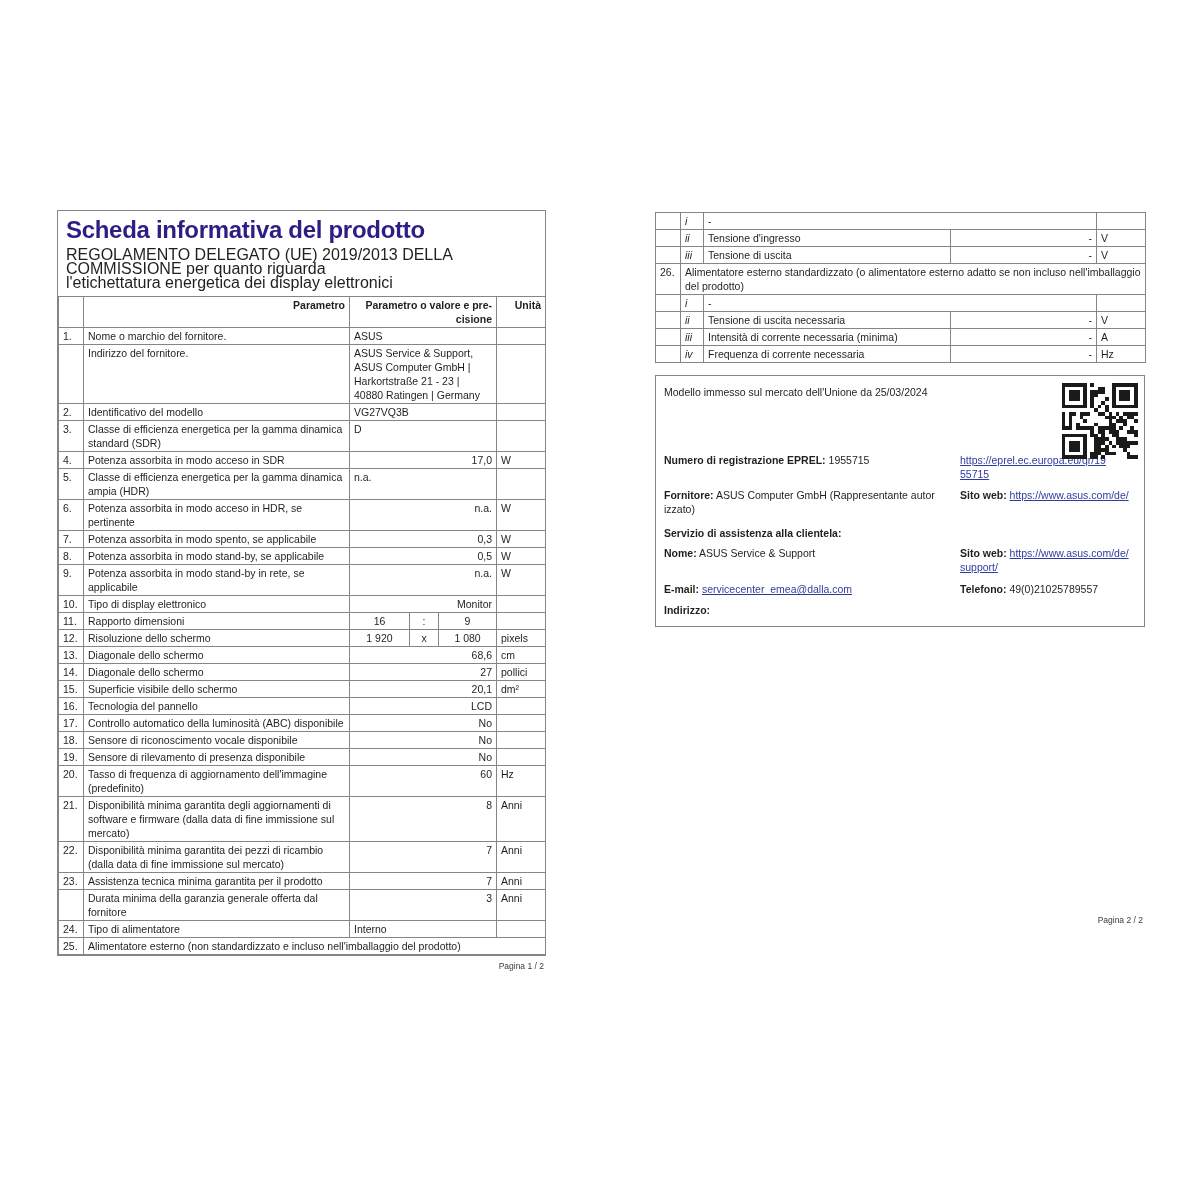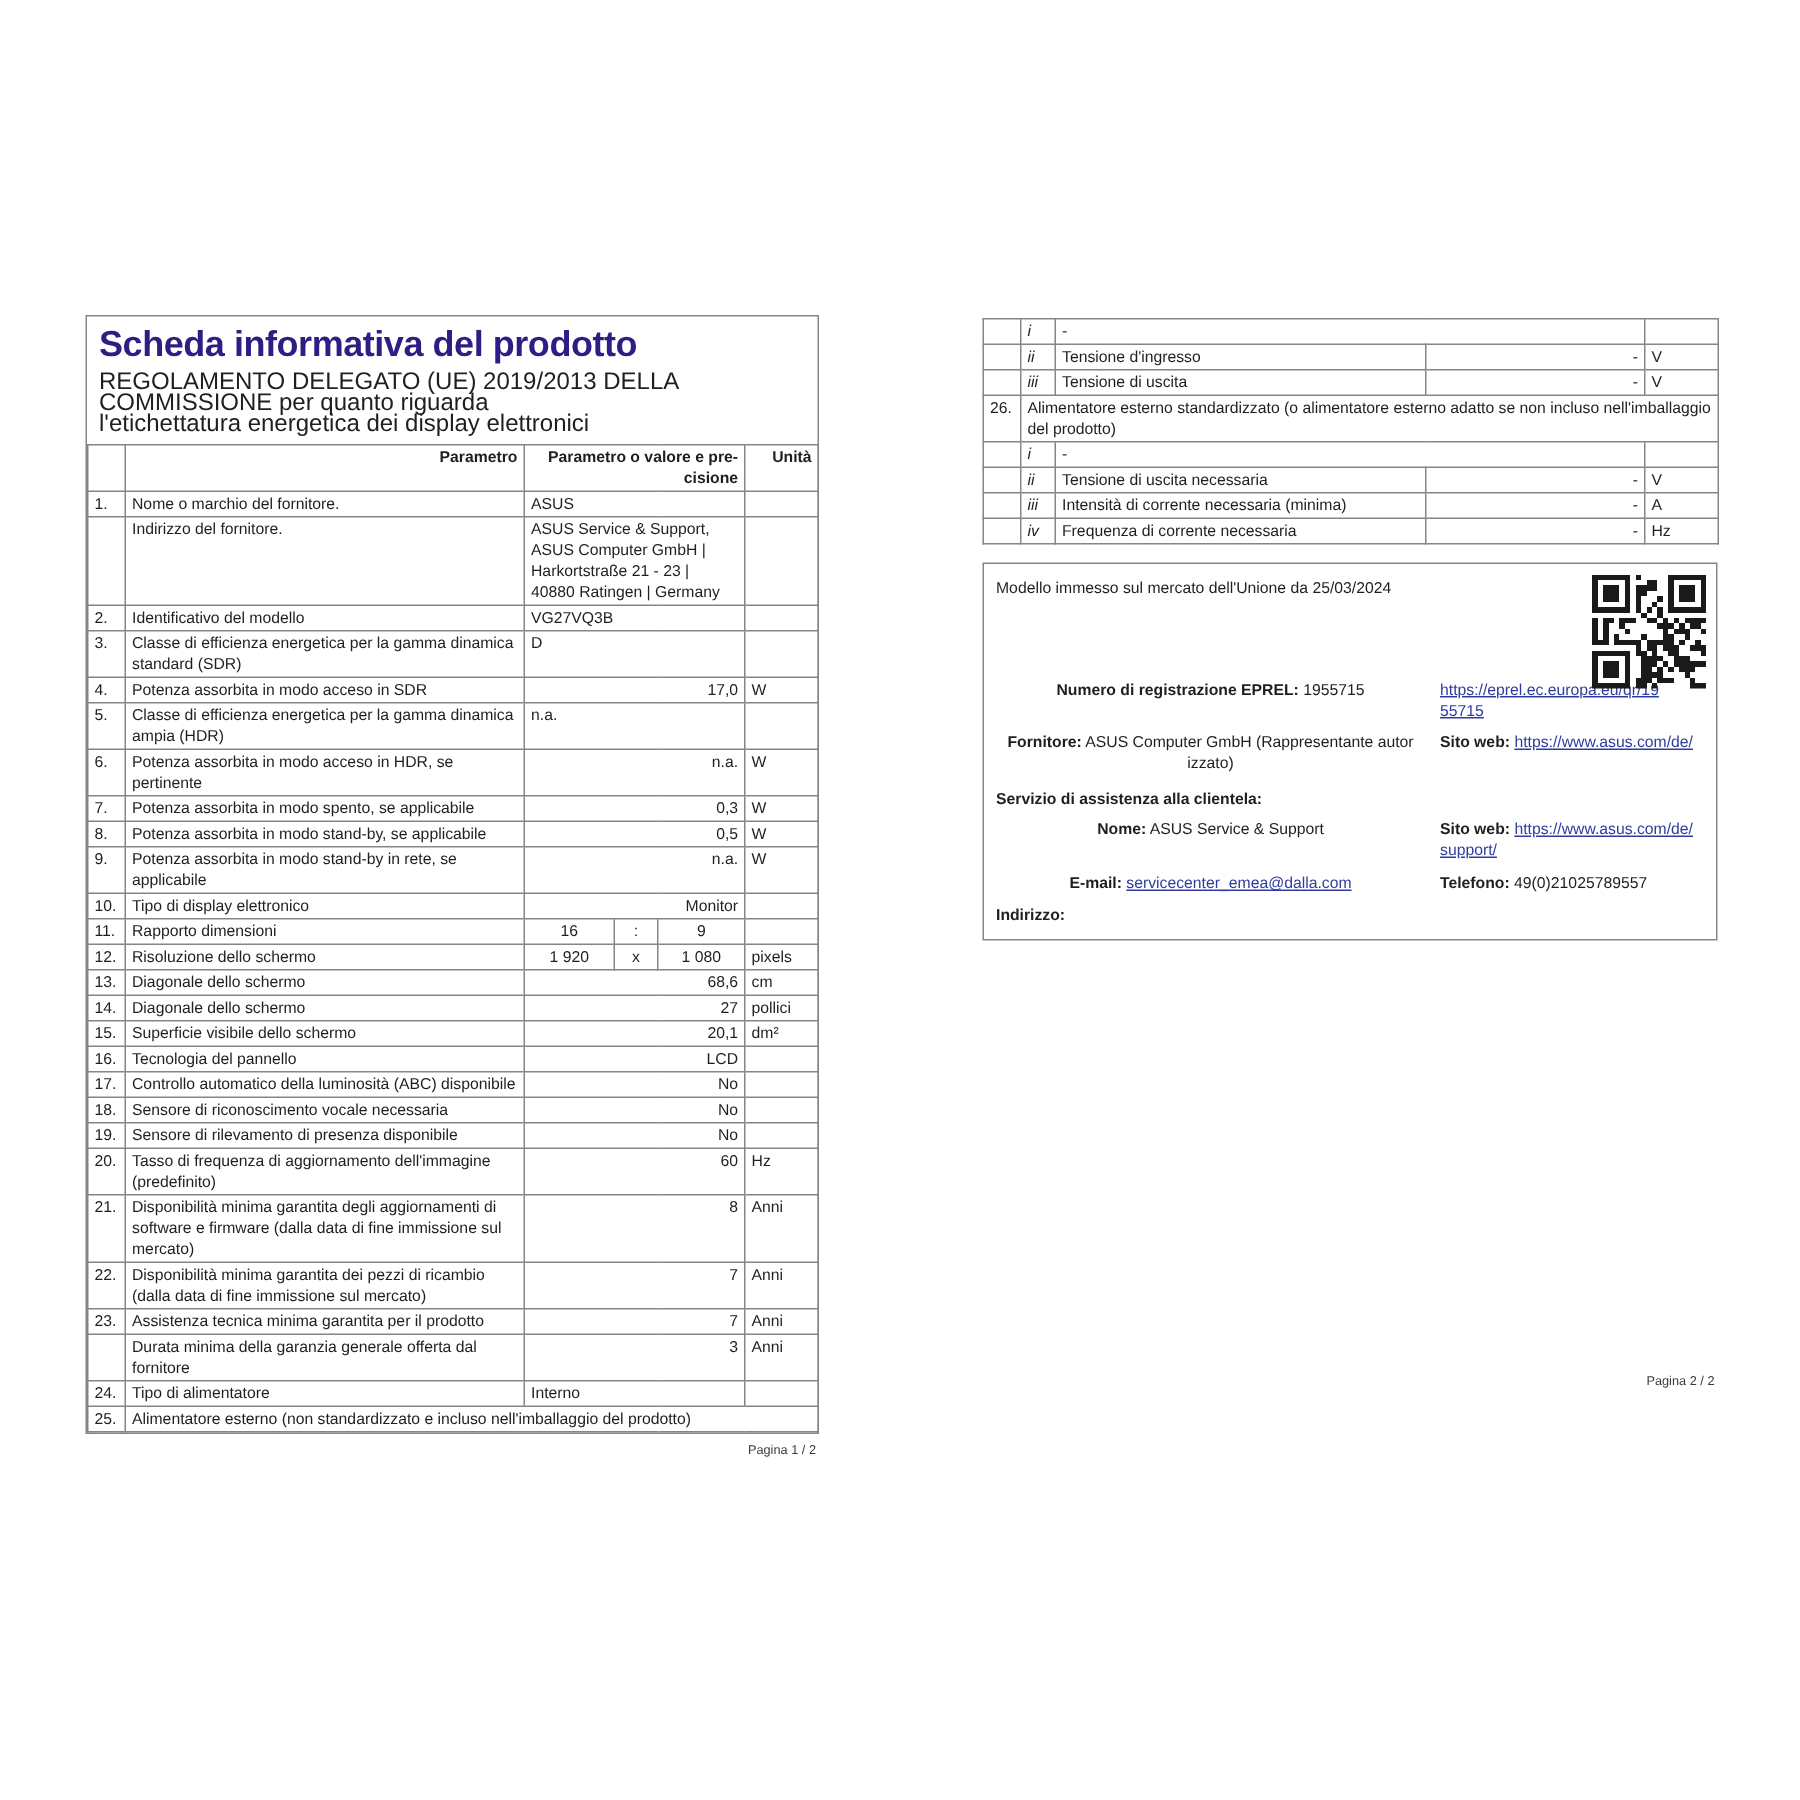--- a/index.html
+++ b/index.html
@@ -19,21 +19,21 @@
   .c-num{padding-left:3px;}
   .c-rom{font-style:italic;}
   .ar{text-align:right;}
   .c-pair{text-align:center;}
   .footer{font-size:8.5px;color:#3a3a3a;text-align:right;margin-top:5px;padding-right:2px;}
   .footer2{position:absolute;left:655px;top:915px;width:488px;text-align:right;
            font-size:8.5px;color:#3a3a3a;}
   .infobox{position:relative;border:1px solid var(--c-border,#858585);margin-top:12px;
            box-sizing:border-box;padding:9px 8px 9px 8px;font-size:10.5px;line-height:14px;}
   .irow{display:flex;}
-  .col-l{width:296px;box-sizing:border-box;padding-right:10px;text-align:center;}
+  .col-l{width:296px;box-sizing:border-box;padding-right:10px;}
   .col-r{flex:1;}
   .lb{font-weight:700;}
   .pre{white-space:pre-wrap;}
   a.lnk{color:var(--c-link,#2e3c9f);text-decoration:underline;cursor:pointer;word-break:break-all;}
   .qr{position:absolute;top:7px;right:5px;width:79px;height:76px;}
   .m-model{margin-bottom:54px;}
   .m-eprel{margin-bottom:7px;}
   .m-forn{margin-bottom:10px;}
   .m-serv{margin-bottom:6px;}
   .m-nome{margin-bottom:8px;}
@@ -178,21 +178,21 @@
               <td class="c-unit"></td>
             </tr>
             <tr>
               <td class="c-num">17.</td>
               <td class="c-label">Controllo automatico della luminosità (ABC) disponibile</td>
               <td class="ar" colspan="3">No</td>
               <td class="c-unit"></td>
             </tr>
             <tr>
               <td class="c-num">18.</td>
-              <td class="c-label">Sensore di riconoscimento vocale necessaria</td>
+              <td class="c-label">Sensore di riconoscimento vocale disponibile</td>
               <td class="ar" colspan="3">No</td>
               <td class="c-unit"></td>
             </tr>
             <tr>
               <td class="c-num">19.</td>
               <td class="c-label">Sensore di rilevamento di presenza disponibile</td>
               <td class="ar" colspan="3">No</td>
               <td class="c-unit"></td>
             </tr>
             <tr>

